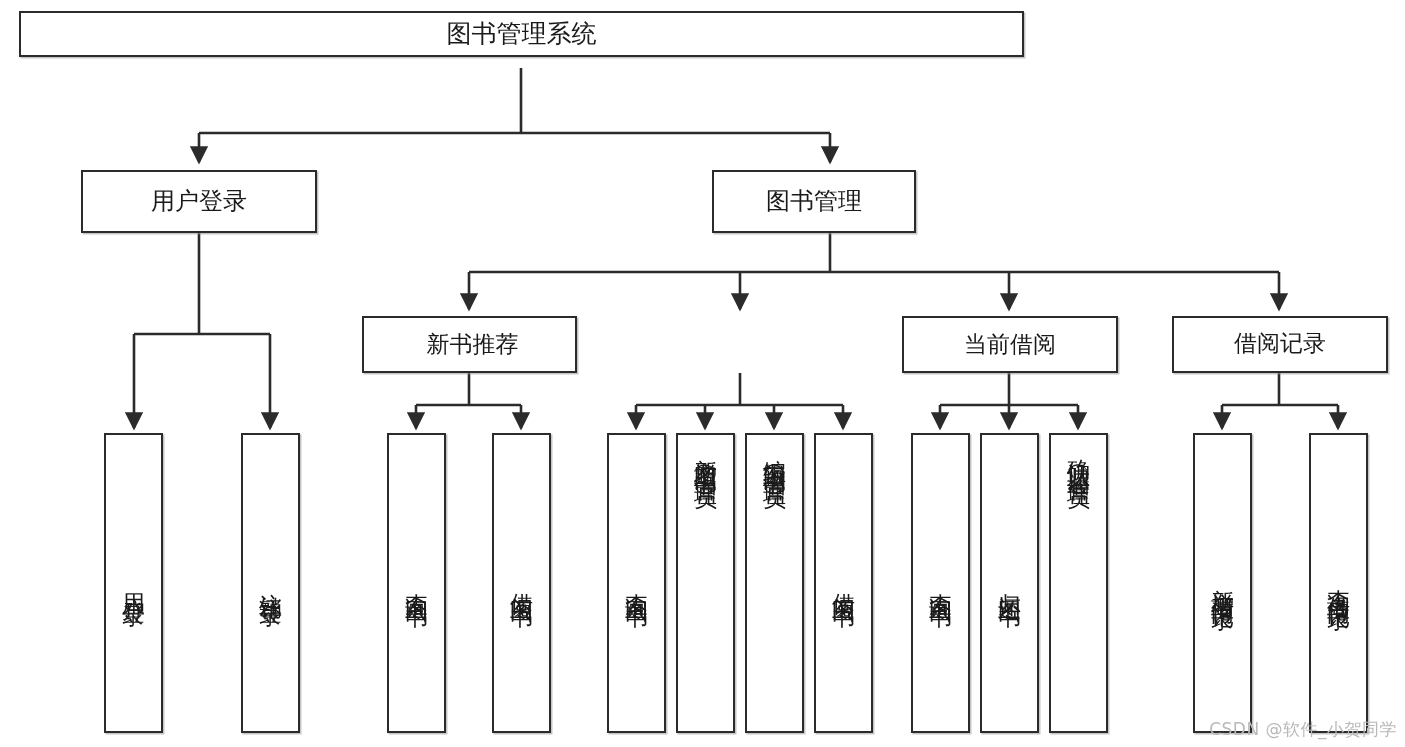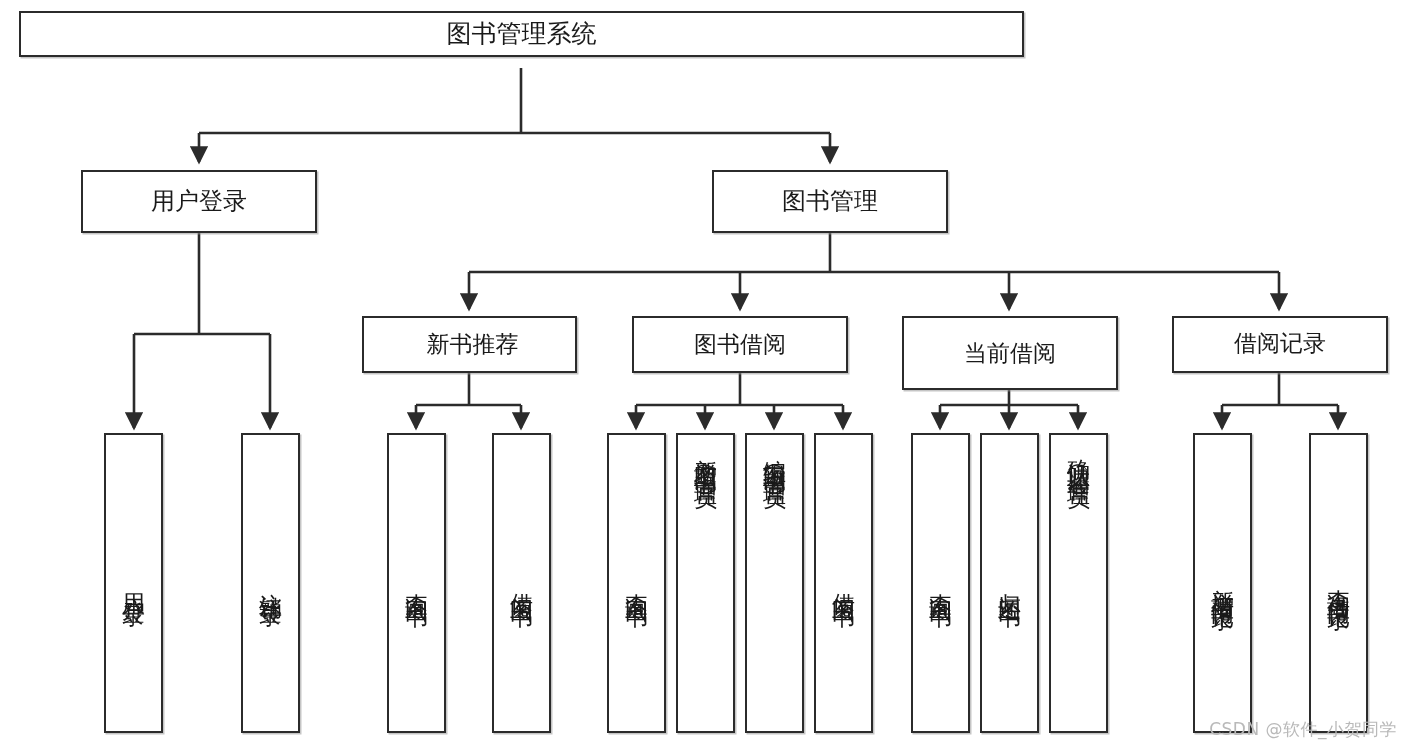--- a/index.html
+++ b/index.html
@@ -125,31 +125,28 @@
     </g>
   </svg>
 
   <div class="node node-root" style="left:19px; top:11px; width:1005px; height:46px;">
     <span class="label">图书管理系统</span>
   </div>
 
   <div class="node node-l2" style="left:81px; top:170px; width:236px; height:63px;">
     <span class="label">用户登录</span>
   </div>
-  <div class="node node-l2" style="left:712px; top:170px; width:236px; height:63px;">
+  <div class="node node-l2" style="left:712px; top:170px; width:204px; height:63px;">
     <span class="label">图书管理</span>
   </div>
 
   <div class="node node-l3" style="left:362px; top:316px; width:215px; height:57px;padding-left:6px;">
     <span class="label">新书推荐</span>
   </div>
-  <div class="node node-l3" style="left:632px; top:316px; width:216px; height:57px;">
-    <span class="label">图书借阅</span>
-  </div>
-  <div class="node node-l3" style="left:902px; top:316px; width:216px; height:74px;">
+  <div class="node node-l3" style="left:902px; top:316px; width:216px; height:57px;">
     <span class="label">当前借阅</span>
   </div>
   <div class="node node-l3" style="left:1172px; top:316px; width:216px; height:57px;font-family:Liberation Serif, serif;">
     <span class="label">借阅记录</span>
   </div>
 
   <div class="node node-leaf leaf-mid" style="left:104px; top:433px; width:59px; height:300px;">
     <span class="label">用户登录</span>
   </div>
   <div class="node node-leaf leaf-mid" style="left:241px; top:433px; width:59px; height:300px;">

